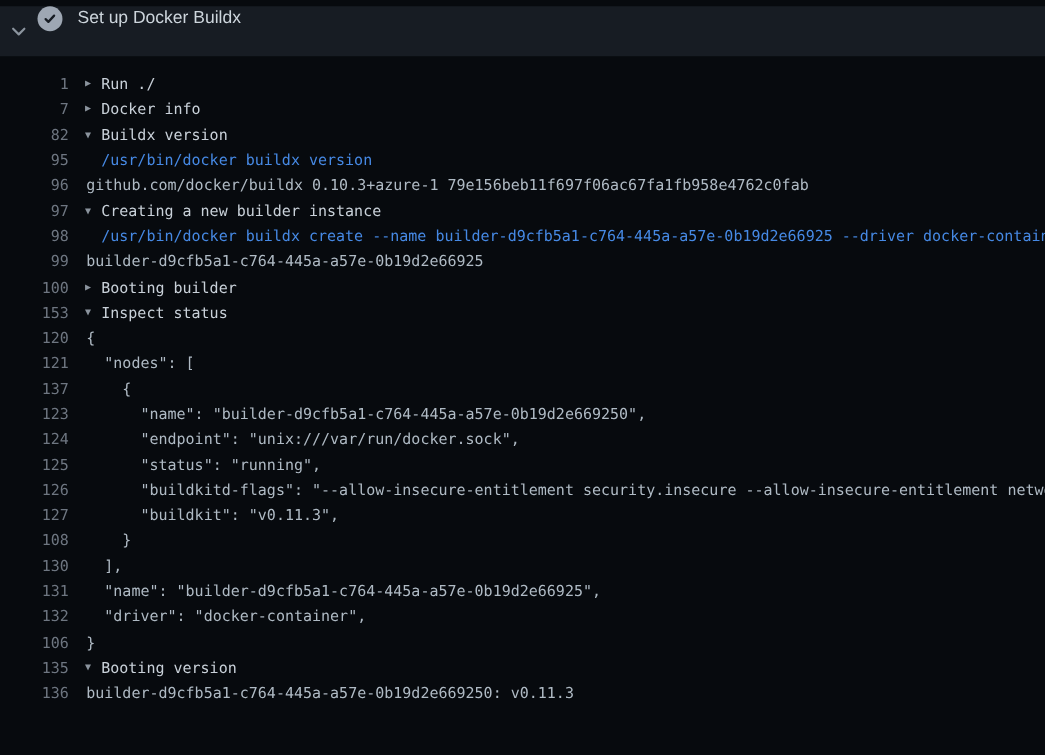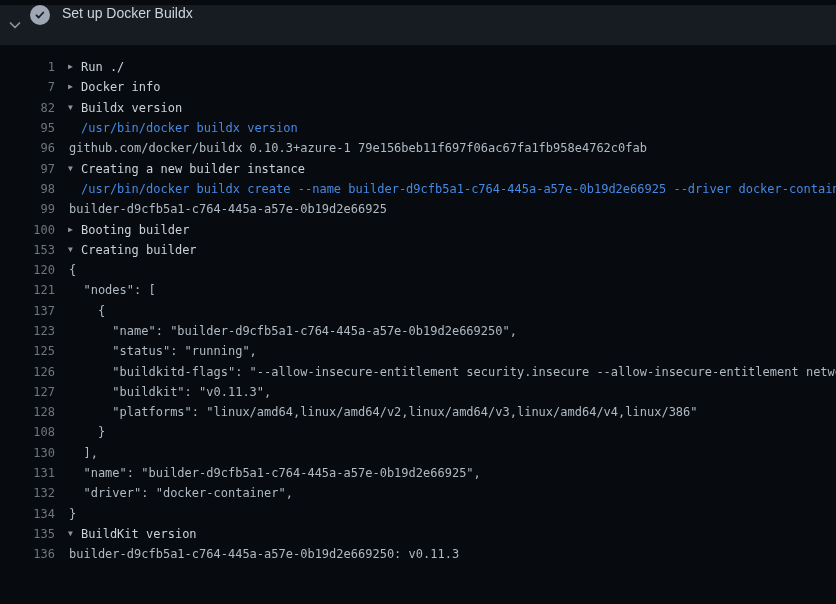--- a/index.html
+++ b/index.html
@@ -88,31 +88,31 @@
   <div class="log-body">
       <div class="log-line"><span class="num">1</span><span class="caret">▶</span><span class="grp-label">Run ./</span></div>
       <div class="log-line"><span class="num">7</span><span class="caret">▶</span><span class="grp-label">Docker info</span></div>
       <div class="log-line"><span class="num">82</span><span class="caret">▼</span><span class="grp-label">Buildx version</span></div>
       <div class="log-line"><span class="num">95</span><span class="txt-command">/usr/bin/docker buildx version</span></div>
       <div class="log-line"><span class="num">96</span><span class="txt-output">github.com/docker/buildx 0.10.3+azure-1 79e156beb11f697f06ac67fa1fb958e4762c0fab</span></div>
       <div class="log-line"><span class="num">97</span><span class="caret">▼</span><span class="grp-label">Creating a new builder instance</span></div>
       <div class="log-line"><span class="num">98</span><span class="txt-command">/usr/bin/docker buildx create --name builder-d9cfb5a1-c764-445a-a57e-0b19d2e66925 --driver docker-container</span></div>
       <div class="log-line"><span class="num">99</span><span class="txt-output">builder-d9cfb5a1-c764-445a-a57e-0b19d2e66925</span></div>
       <div class="log-line"><span class="num">100</span><span class="caret">▶</span><span class="grp-label">Booting builder</span></div>
-      <div class="log-line"><span class="num">153</span><span class="caret">▼</span><span class="grp-label">Creating builder</span></div>
+      <div class="log-line"><span class="num">153</span><span class="caret">▼</span><span class="grp-label">Inspect status</span></div>
       <div class="log-line"><span class="num">120</span><span class="txt-output">{</span></div>
       <div class="log-line"><span class="num">121</span><span class="txt-output">  "nodes": [</span></div>
       <div class="log-line"><span class="num">137</span><span class="txt-output">    {</span></div>
       <div class="log-line"><span class="num">123</span><span class="txt-output">      "name": "builder-d9cfb5a1-c764-445a-a57e-0b19d2e669250",</span></div>
+      <div class="log-line"><span class="num">124</span><span class="txt-output">      "endpoint": "unix:///var/run/docker.sock",</span></div>
       <div class="log-line"><span class="num">125</span><span class="txt-output">      "status": "running",</span></div>
       <div class="log-line"><span class="num">126</span><span class="txt-output">      "buildkitd-flags": "--allow-insecure-entitlement security.insecure --allow-insecure-entitlement network.host",</span></div>
       <div class="log-line"><span class="num">127</span><span class="txt-output">      "buildkit": "v0.11.3",</span></div>
-      <div class="log-line"><span class="num">128</span><span class="txt-output">      "platforms": "linux/amd64,linux/amd64/v2,linux/amd64/v3,linux/amd64/v4,linux/386"</span></div>
       <div class="log-line"><span class="num">108</span><span class="txt-output">    }</span></div>
       <div class="log-line"><span class="num">130</span><span class="txt-output">  ],</span></div>
       <div class="log-line"><span class="num">131</span><span class="txt-output">  "name": "builder-d9cfb5a1-c764-445a-a57e-0b19d2e66925",</span></div>
       <div class="log-line"><span class="num">132</span><span class="txt-output">  "driver": "docker-container",</span></div>
-      <div class="log-line"><span class="num">134</span><span class="txt-output">}</span></div>
-      <div class="log-line"><span class="num">135</span><span class="caret">▼</span><span class="grp-label">BuildKit version</span></div>
+      <div class="log-line"><span class="num">106</span><span class="txt-output">}</span></div>
+      <div class="log-line"><span class="num">135</span><span class="caret">▼</span><span class="grp-label">Booting version</span></div>
       <div class="log-line"><span class="num">136</span><span class="txt-output">builder-d9cfb5a1-c764-445a-a57e-0b19d2e669250: v0.11.3</span></div>
     </div>
 
 </div>
 
 </body></html>

